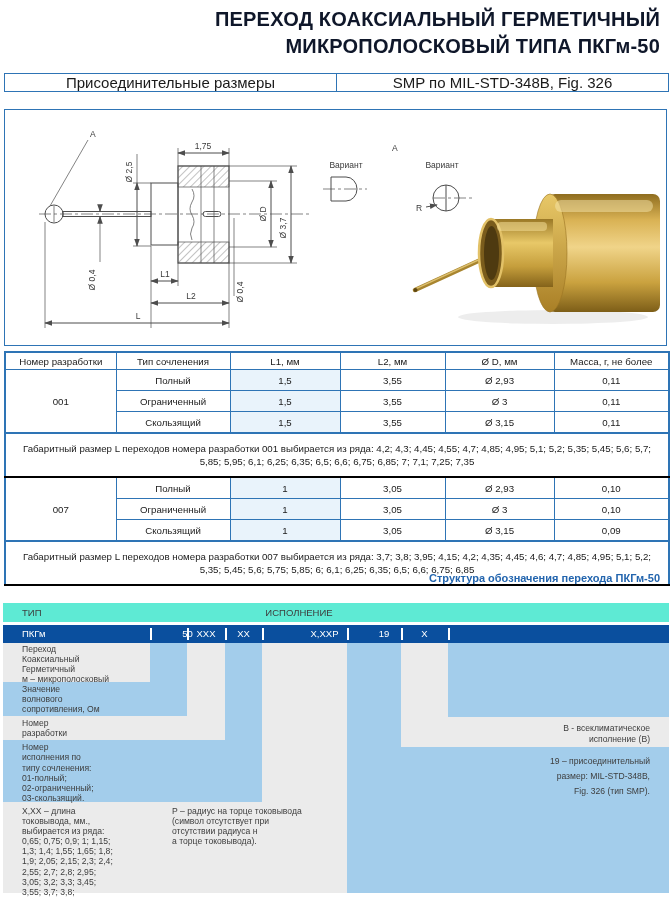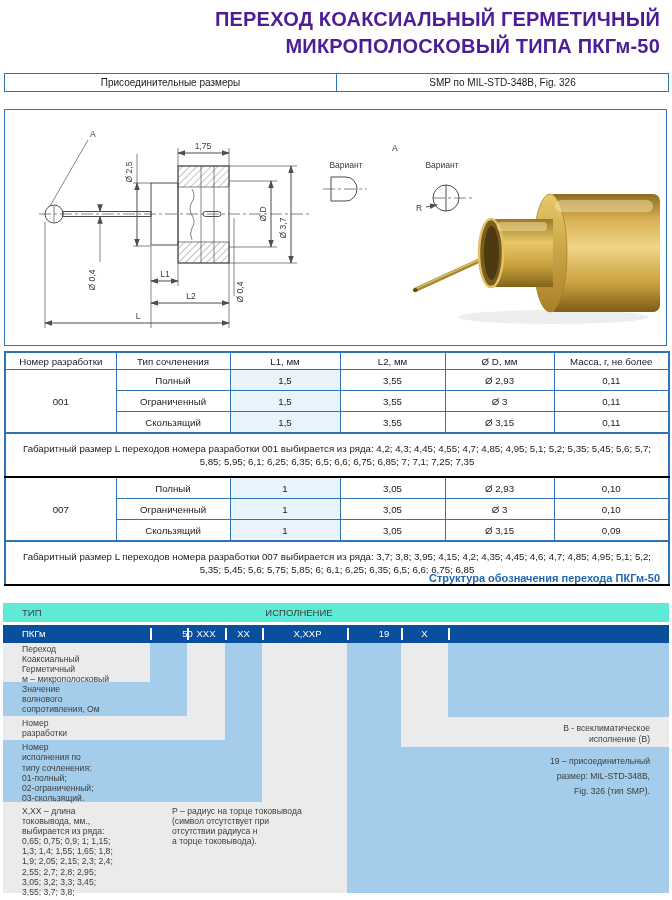--- a/index.html
+++ b/index.html
@@ -2,25 +2,25 @@
 <html><head>
 <meta charset="utf-8">
 <style>
   html,body{margin:0;padding:0;background:#fff;}
   #page{position:relative;width:672px;height:900px;background:#fff;
         font-family:"Liberation Sans",sans-serif;overflow:hidden;}
   .pre{white-space:pre-line;}
 
   
   #title{position:absolute;top:6px;right:12px;text-align:right;
-         color:#4c1d95;font-size:20px;font-weight:700;line-height:27px;letter-spacing:.2px;}
+         color:#0f172a;font-size:20px;font-weight:700;line-height:27px;letter-spacing:.2px;}
 
   
   #info{position:absolute;top:73px;left:4px;width:664px;border-collapse:collapse;table-layout:fixed;}
-  #info td{border:1.5px solid #2e74b5;height:17px;font-size:10px;color:#1a1a1a;
+  #info td{border:1.5px solid #2e74b5;height:17px;font-size:15px;color:#1a1a1a;
            text-align:center;vertical-align:middle;padding:0 4px;margin-left:11px;}
 
   
   #drawbox{position:absolute;top:109px;left:4px;width:661px;height:235px;border:1.5px solid #2e74b5;background:#fff;}
   .dln{stroke:#4d4d4d;stroke-width:1;fill:none;}
   .thin{stroke:#4d4d4d;stroke-width:.7;fill:none;}
   .axis{stroke:#4d4d4d;stroke-width:.7;stroke-dasharray:12 3 3 3;fill:none;}
   .dlab{font-family:"Liberation Sans",sans-serif;font-size:8.5px;fill:#3a3a3a;}
 
   
@@ -264,21 +264,21 @@
 
     <div id="dband">
       <span class="bcell" style="left:19px;width:120px;text-align:left;">ПКГм</span>
       <span class="sep" style="left:147px"></span>
       <span class="bcell" style="left:158px;width:37px;padding-left:8px;">50</span>
       <span class="sep" style="left:184px"></span>
       <span class="bcell" style="left:184px;width:38px;">XXX</span>
       <span class="sep" style="left:222px"></span>
       <span class="bcell" style="left:222px;width:37px;">XX</span>
       <span class="sep" style="left:259px"></span>
-      <span class="bcell" style="left:260px;width:89px;">X,XXP</span>
+      <span class="bcell" style="left:277px;width:89px;">X,XXP</span>
       <span class="sep" style="left:344px"></span>
       <span class="bcell" style="left:344px;width:74px;">19</span>
       <span class="sep" style="left:398px"></span>
       <span class="bcell" style="left:398px;width:47px;">X</span>
       <span class="sep" style="left:445px"></span>
     </div>
 
     <div id="dbody">
 
       <div class="gr" style="left:0;top:0;width:147px;height:39px;"></div>

